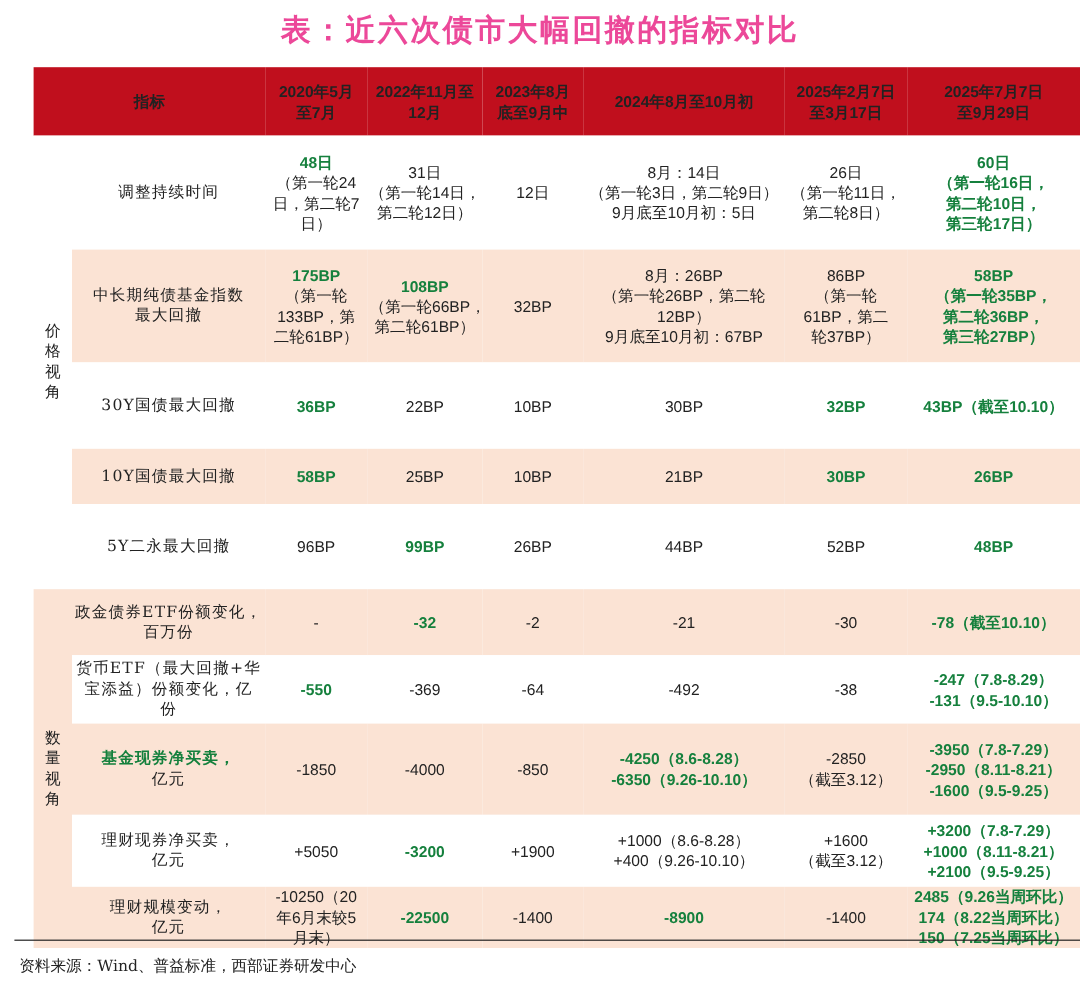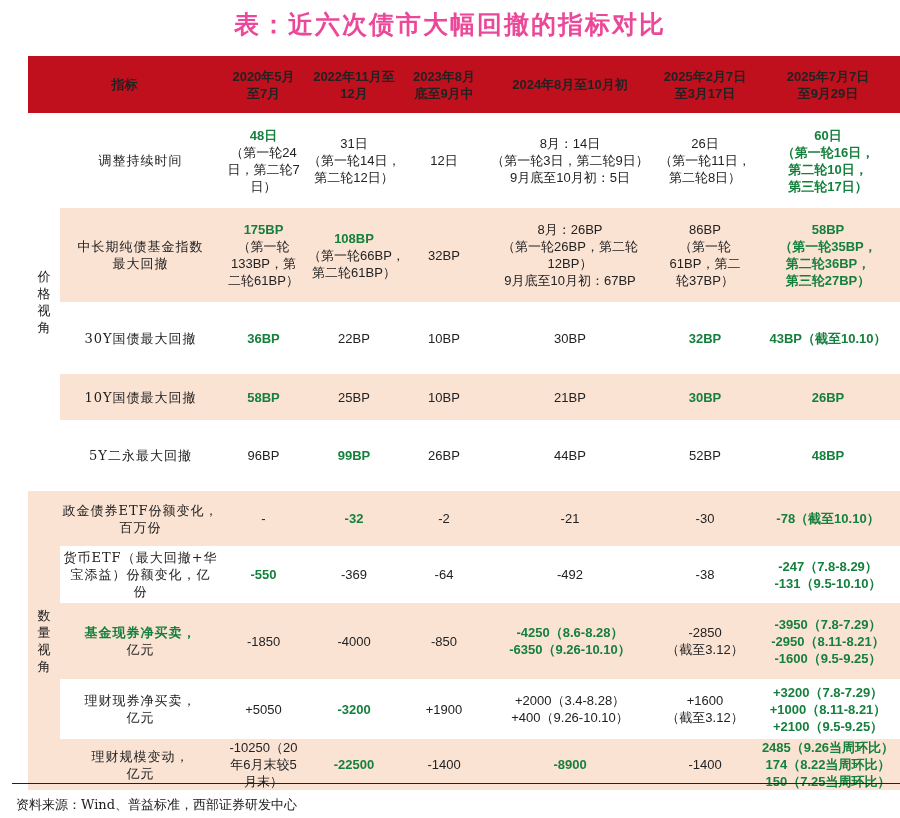--- a/index.html
+++ b/index.html
@@ -327,21 +327,21 @@
         <td class="cell">
           <span class="line">+5050</span>
         </td>
         <td class="cell">
           <span class="line b">-3200</span>
         </td>
         <td class="cell">
           <span class="line">+1900</span>
         </td>
         <td class="cell">
-          <span class="line">+2000（3.4-8.28）</span>
+          <span class="line">+1000（8.6-8.28）</span>
           <span class="line">+400（9.26-10.10）</span>
         </td>
         <td class="cell">
           <span class="line">+1600</span>
           <span class="line">（截至3.12）</span>
         </td>
         <td class="cell">
           <span class="line b">+3200（7.8-7.29）</span>
           <span class="line b">+1000（8.11-8.21）</span>
           <span class="line b">+2100（9.5-9.25）</span>

